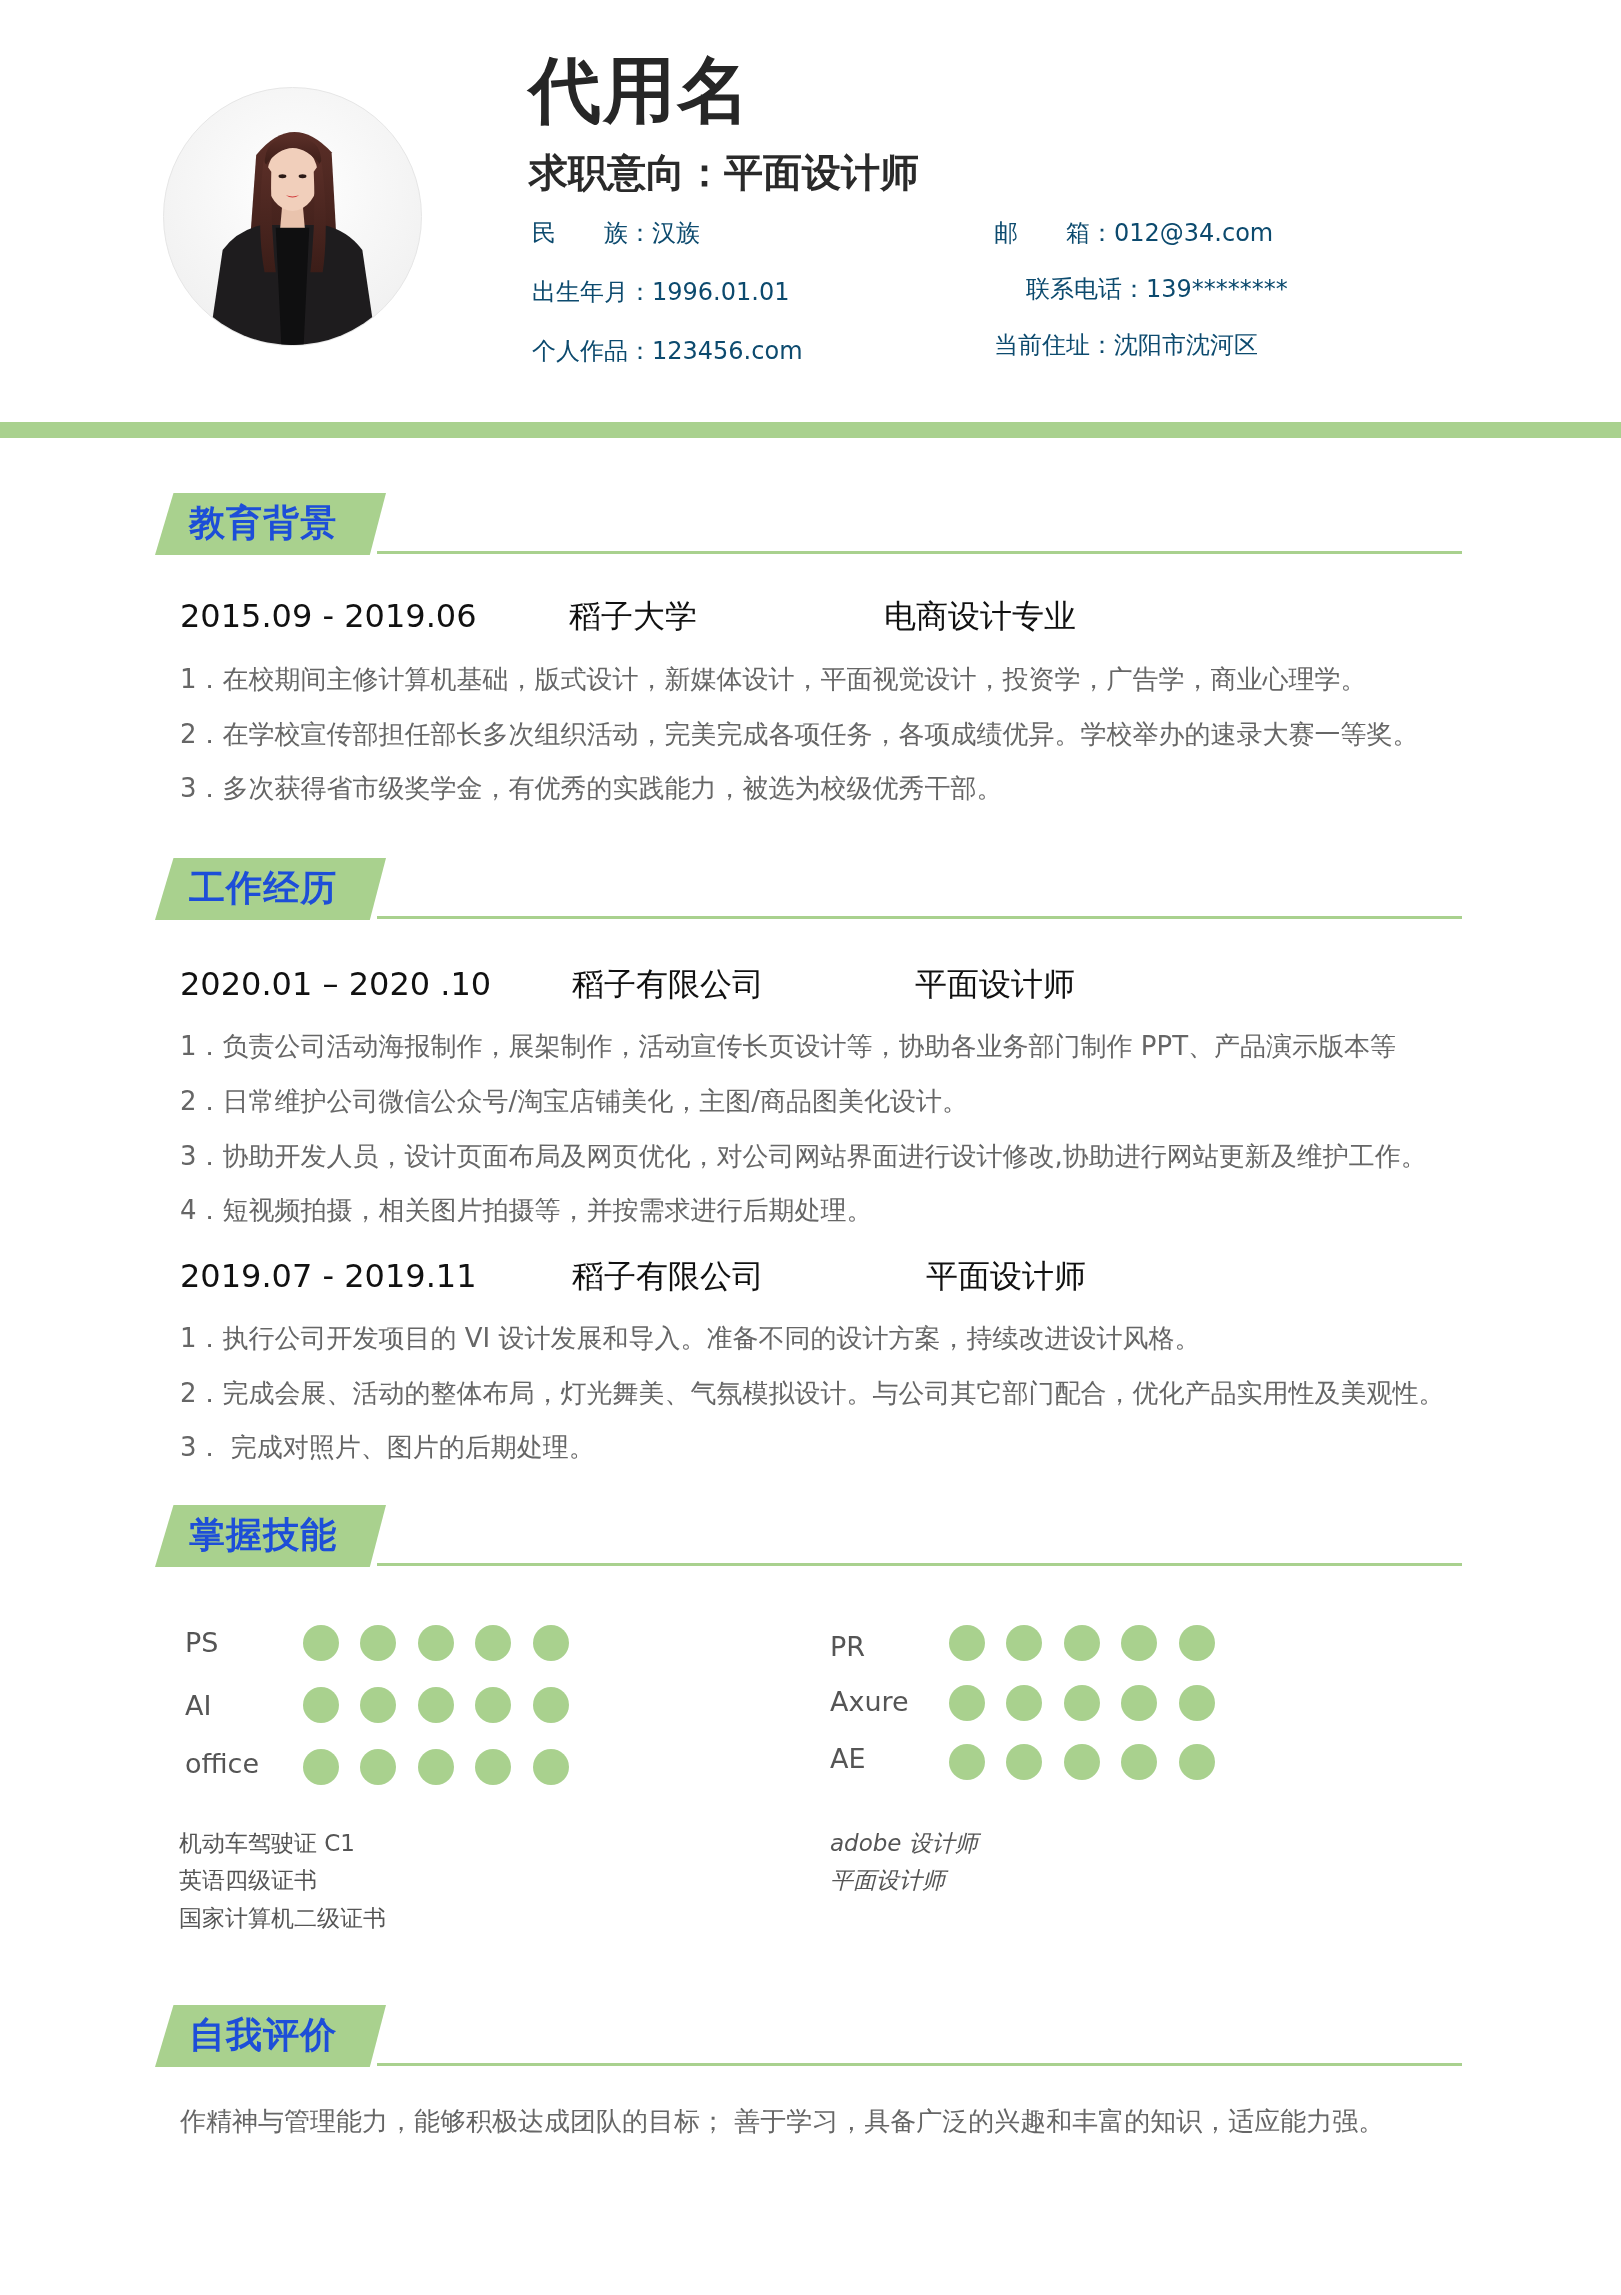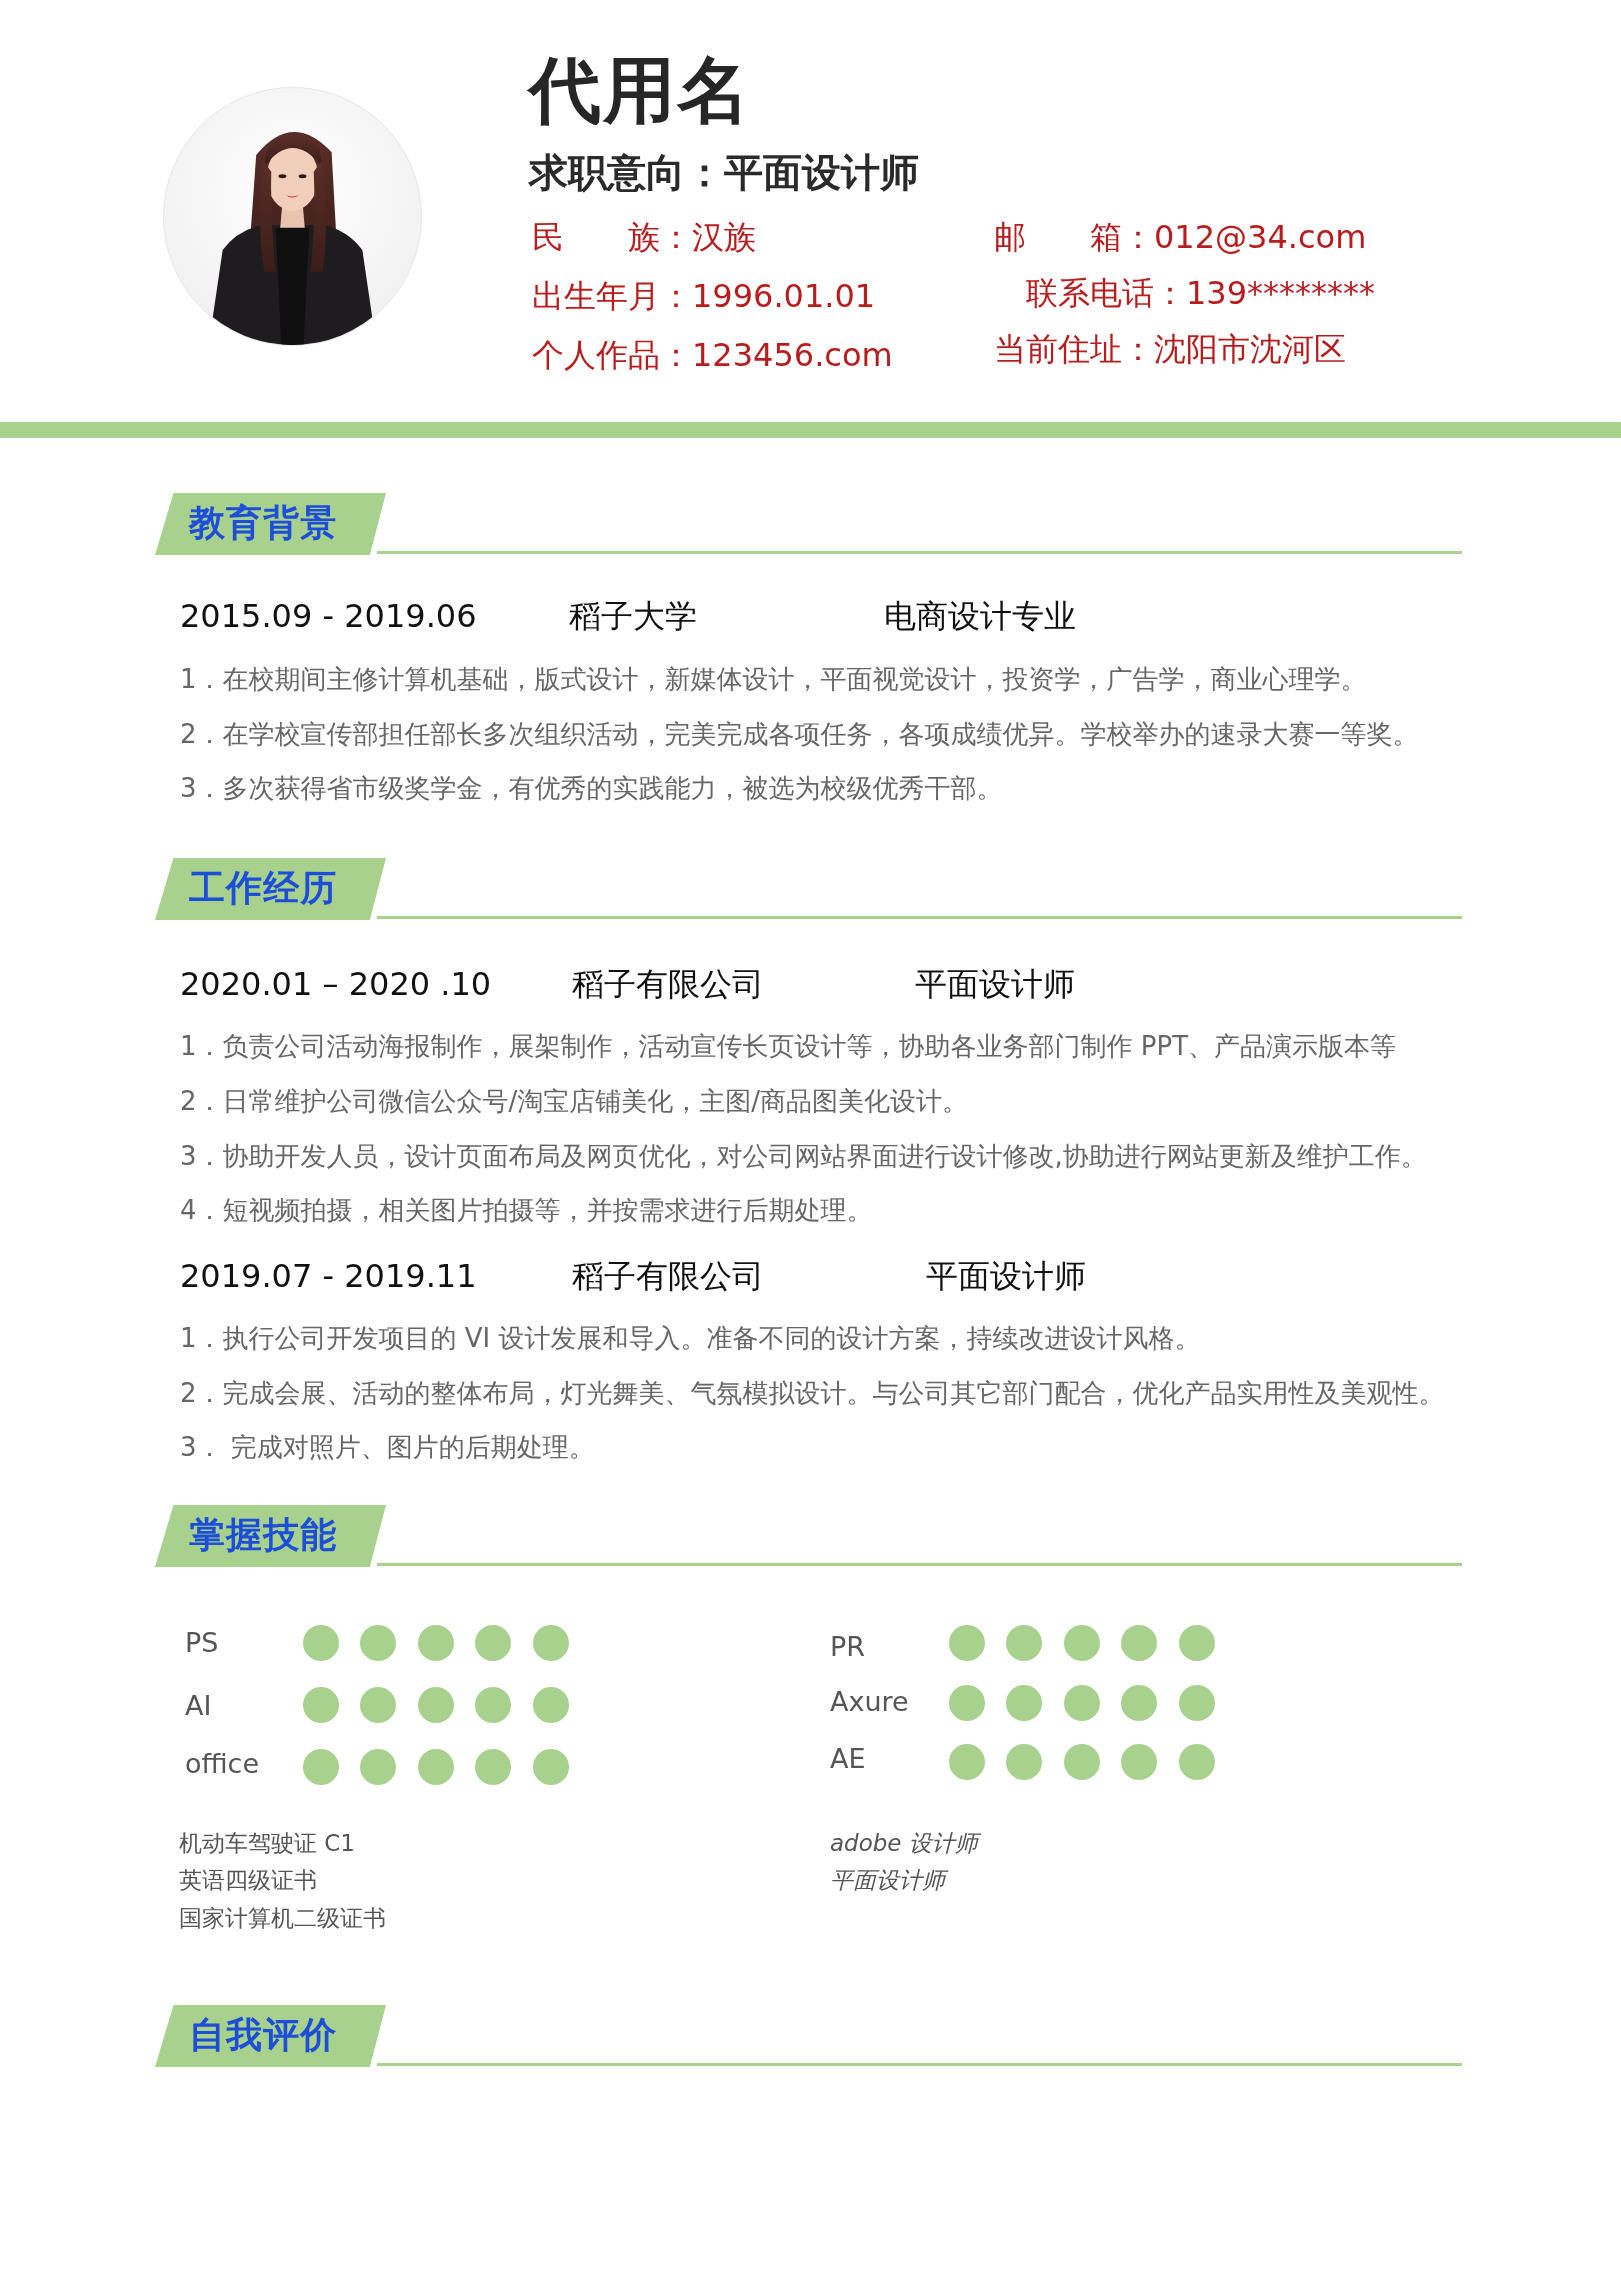--- a/index.html
+++ b/index.html
@@ -10,21 +10,21 @@
 
   
   .photo { left: 163px; top: 87px; width: 259px; height: 259px; border-radius: 50%;
            background: radial-gradient(circle at 50% 40%, #ffffff 0%, #f2f2f2 70%, #e9e9e9 100%);
            border: 1.1px solid #e6e6e6; overflow: hidden; }
   .photo svg { width: 100%; height: 100%; display: block; }
 
   .name { left: 529px; top: 54px; font-size: 72px; font-weight: bold; color: #262626; line-height: 1; letter-spacing: 2.3px; }
   .intent { left: 529px; top: 153px; font-size: 39px; font-weight: bold; color: #2a2a2a; line-height: 1; }
 
-  .info { font-size: 32px; color: #b91c1c; line-height: 1; white-space: pre; }
+  .info { font-size: 24px; color: #0c4a6e; line-height: 1; white-space: pre; }
   .info .lbl { display: inline-block; }
 
   .band { left: 0; top: 422px; width: 1622px; height: 16px; background: #A9D18E; }
 
   
   .sec { left: 155px; width: 1307px; height: 62px; }
   .sec .tab { position: absolute; left: 0; top: 0; width: 231px; height: 62px;
               background: #A9D18E; clip-path: polygon(8% 0, 100% 0, 93% 100%, 0 100%); }
   .sec .tab span { position: absolute; left: 34px; top: 12.4px; font-size: 36px; font-weight: bold; color: #1d4ed8; line-height: 1; letter-spacing: 1.1px; }
   .sec .rule { position: absolute; left: 222px; right: 0; bottom: 1.1px; height: 2.8px; background: #A9D18E; }
@@ -195,14 +195,15 @@
 </div>
 
 <div class="abs sec" style="top:2005px;">
   <div class="tab">
       <span>自我评价</span>
     </div>
   <div class="rule"></div>
 </div>
 
 <div class="abs para" style="top:2094px;">
+  <div style="white-space:nowrap;">作精神与管理能力，能够积极达成团队的目标；  善于学习，具备广泛的兴趣和丰富的知识，适应能力强。</div>
 </div>
 
 
 </body></html>

